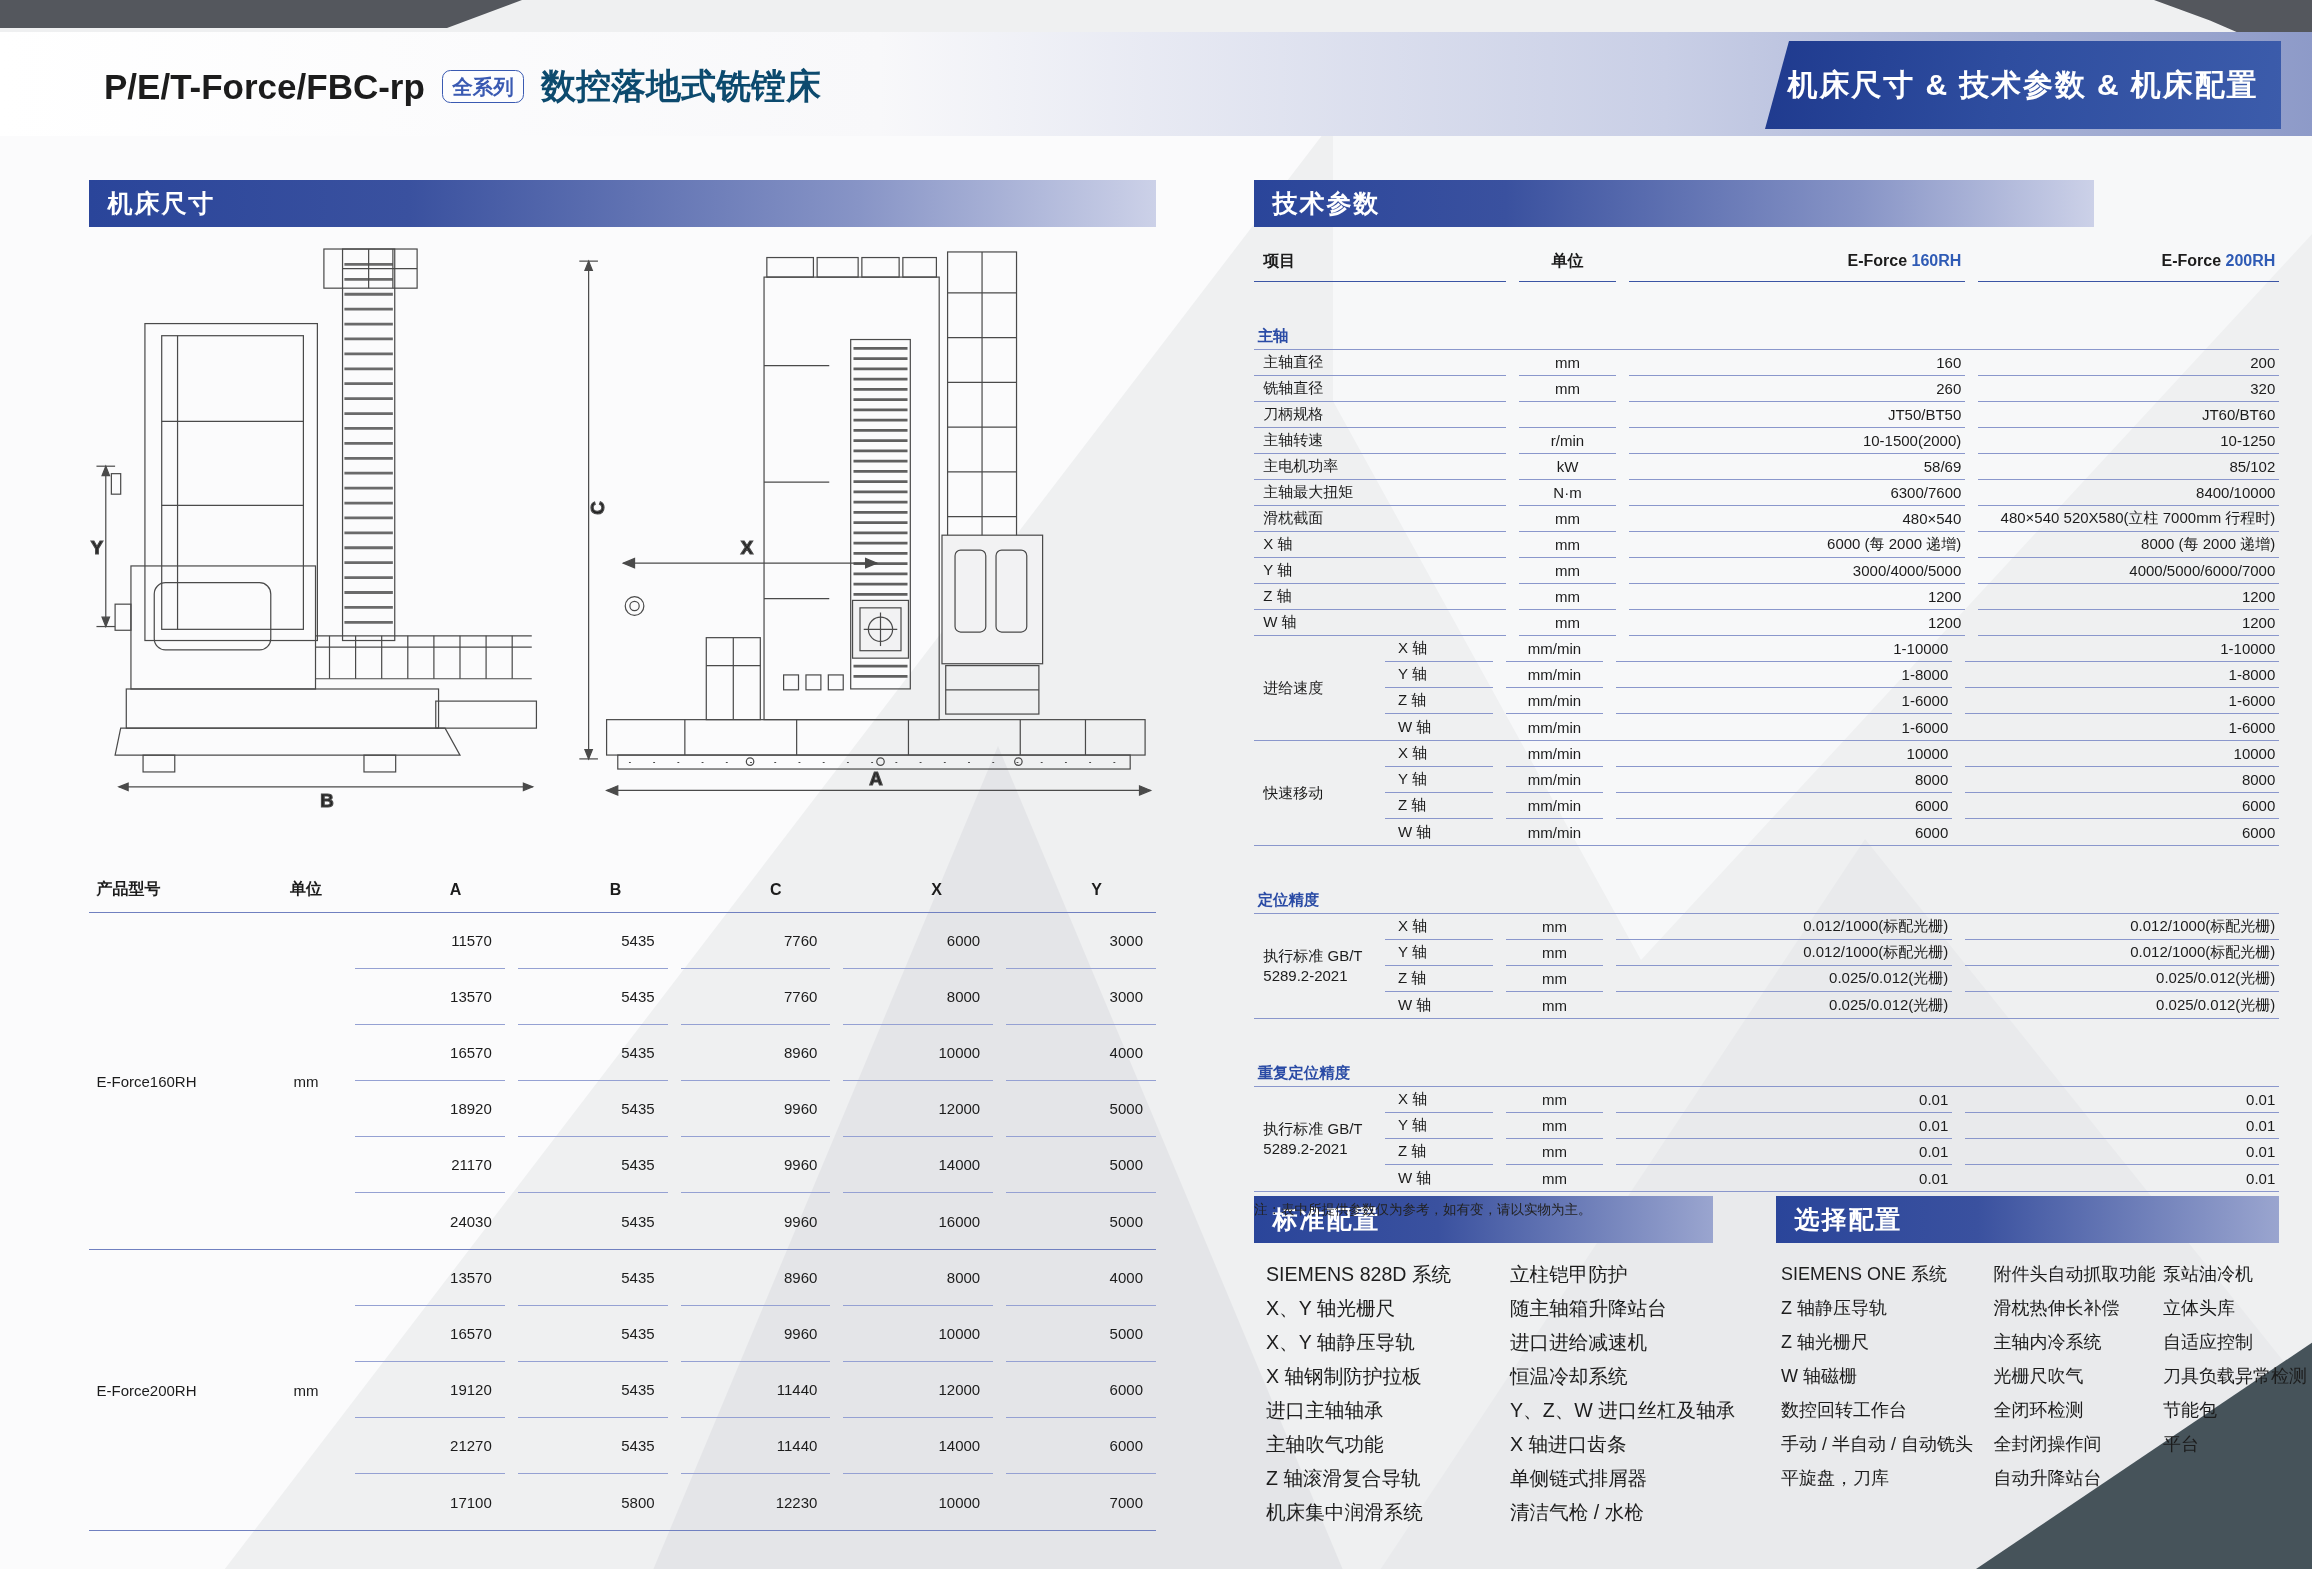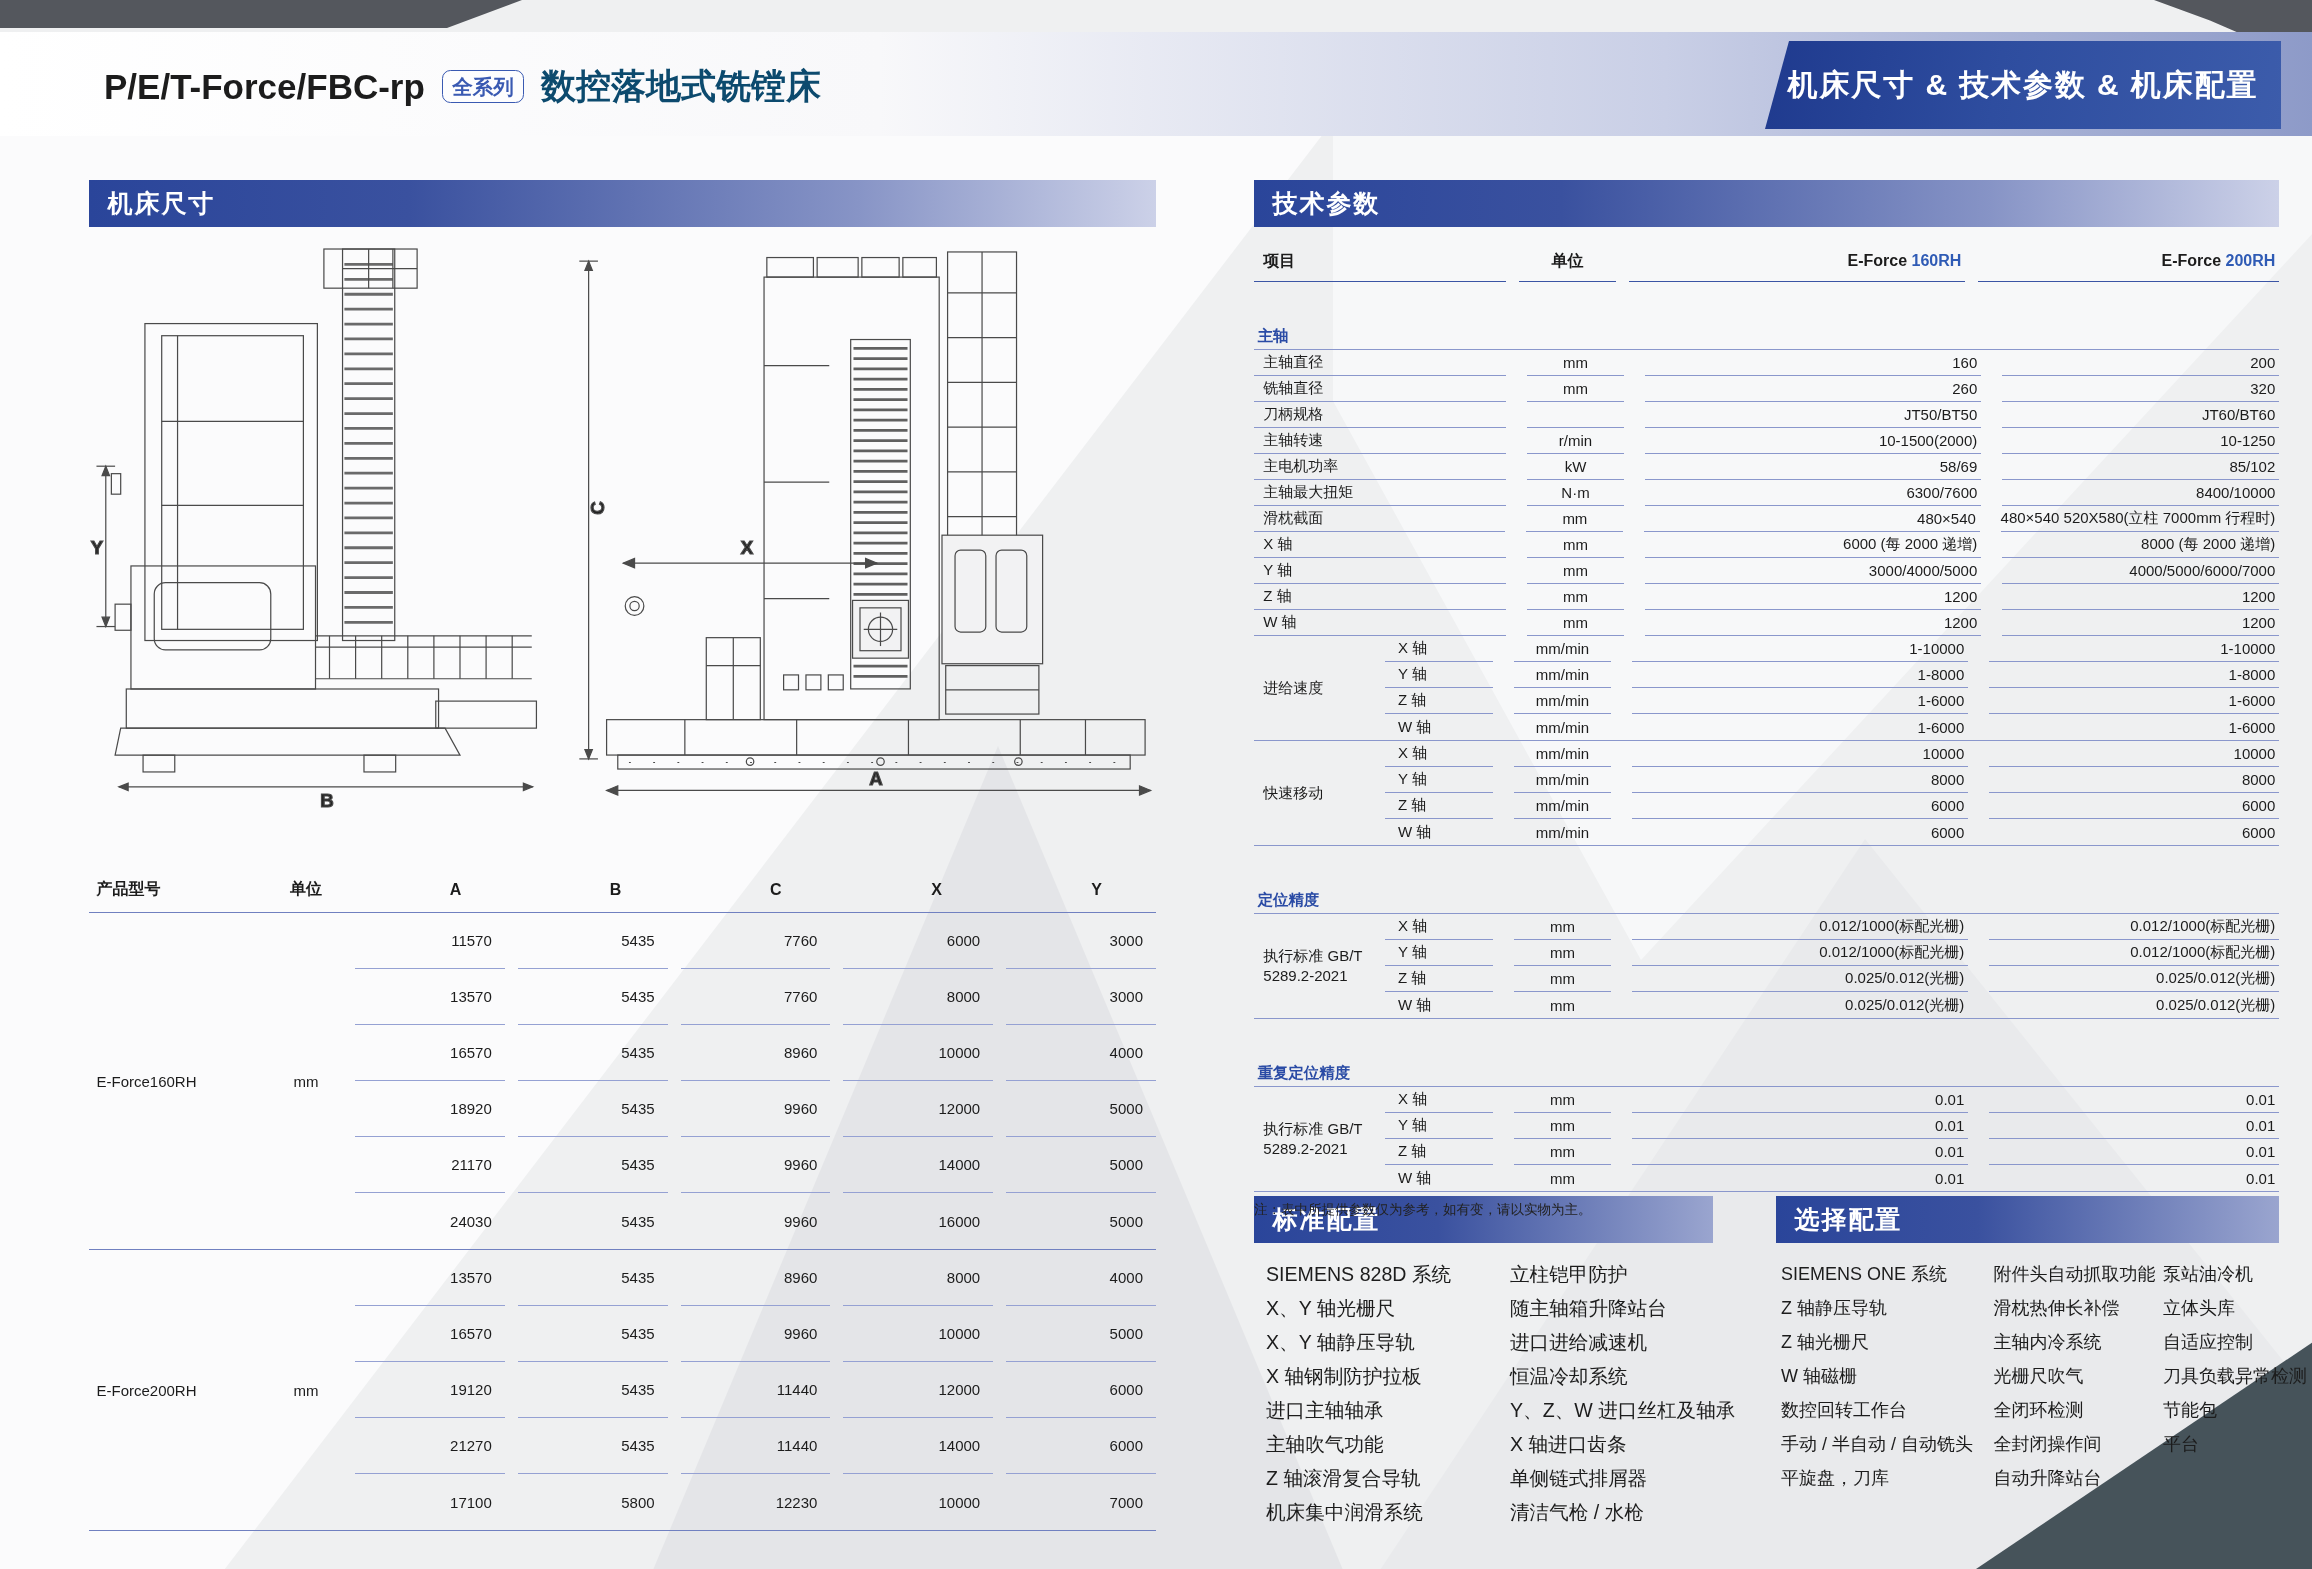--- a/index.html
+++ b/index.html
@@ -40,21 +40,21 @@
   .top-ribbon{position:absolute;left:1765px;top:41px;width:516px;height:88px;
     background:linear-gradient(100deg,#1f3a8e 0%,#2e4d9f 45%,#3c5cab 100%);
     clip-path:polygon(24px 0,516px 0,516px 88px,0 88px);
     display:flex;align-items:center;justify-content:center;}
   .top-ribbon span{color:#fff;font-size:30px;font-weight:bold;letter-spacing:1.9px;}
   
   .banner{position:absolute;height:47px;line-height:47px;color:#fff;font-size:25px;
     font-weight:bold;padding-left:18.6px;box-sizing:border-box;letter-spacing:1.9px;
     background:linear-gradient(90deg,#2a459a 0%,#3a519f 30%,#8794c6 72%,#ccd1e8 100%);}
   #dims-banner{left:89px;top:180px;width:1067px;}
-  #specs-banner{left:1254px;top:180px;width:1025px;}
+  #specs-banner{left:1254px;top:180px;width:840px;}
   #std-banner{left:1254px;top:1196px;width:459px;
     background:linear-gradient(90deg,#2a459a 0%,#3a519f 40%,#9aa5cf 100%);}
   #opt-banner{left:1776px;top:1196px;width:503px;
     background:linear-gradient(90deg,#2a459a 0%,#3a519f 40%,#9aa5cf 100%);}
   
   .dwg{position:absolute;}
   #dwg-side{left:89px;top:235px;}
   #dwg-front{left:601px;top:235px;}
   .dwg svg text{font-family:"Liberation Sans",sans-serif;font-size:20px;fill:#222;font-weight:bold;}
   
@@ -68,21 +68,21 @@
   .dg-unit{width:98px;display:flex;align-items:center;justify-content:center;}
   .dg-rows{flex:1;}
   .dv-row{display:flex;height:56px;align-items:center;}
   .dv-row .dv{flex:1;text-align:right;padding-right:13px;border-bottom:1.4px solid #95a1d3;
     margin-right:13px;height:100%;display:flex;align-items:center;justify-content:flex-end;box-sizing:border-box;}
   .dv-row .dv:last-child{margin-right:0;}
   .dv-row.last .dv{border-bottom:none;}
   
   #spec-table{position:absolute;left:1254px;top:241px;width:1025px;font-size:15px;}
   .sp-head{display:flex;height:41px;align-items:center;font-weight:bold;font-size:16px;}
-  .sp-row{display:flex;height:26px;align-items:center;gap:8px;}
+  .sp-row{display:flex;height:26px;align-items:center;}
   .c{height:100%;display:flex;align-items:center;box-sizing:border-box;margin-right:13px;
      border-bottom:1.3px solid #8a97cc;}
   .sp-head .c{border-bottom:1.9px solid #3b55a5;}
   .lab{width:252px;padding-left:9.3px;}
   .unit{width:97px;justify-content:center;}
   .v1{width:336px;justify-content:flex-end;padding-right:3.7px;white-space:nowrap;}
   .v2{flex:1;justify-content:flex-end;padding-right:3.7px;margin-right:0;white-space:nowrap;}
   .sp-sec{height:26px;display:flex;align-items:center;color:#2a4ba5;font-weight:bold;
     font-size:15.4px;padding-left:3.7px;border-bottom:1.3px solid #8a97cc;margin-top:41px;}
   .sp-group{display:flex;border-bottom:1.3px solid #8a97cc;}

